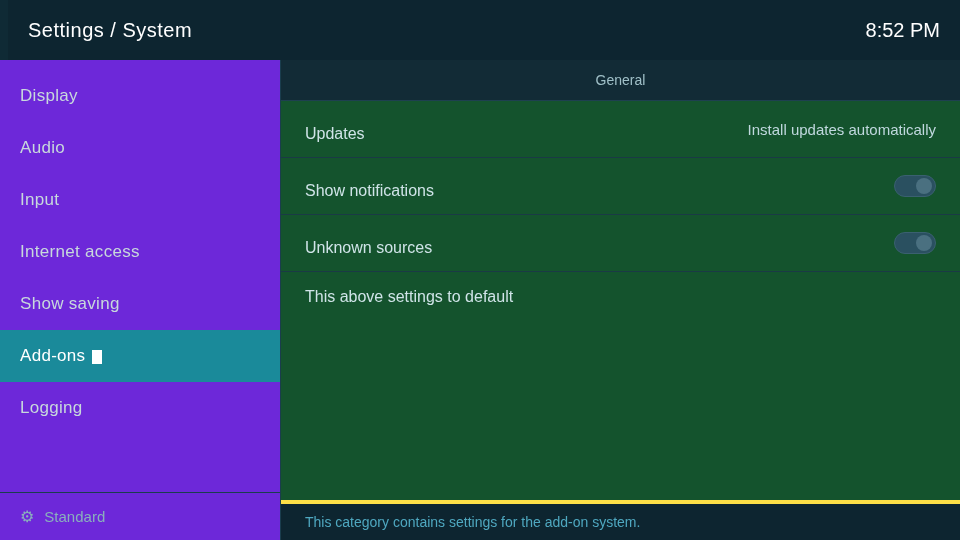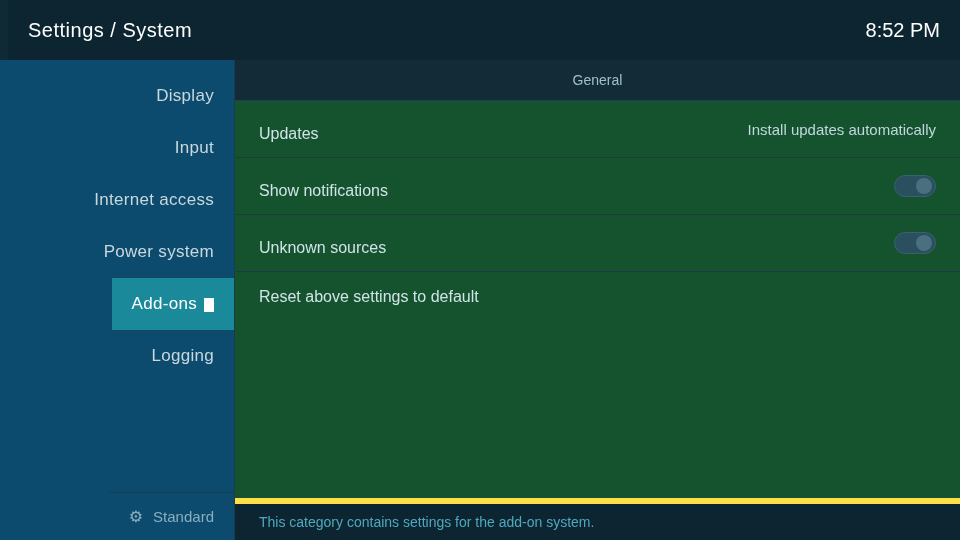--- a/index.html
+++ b/index.html
@@ -41,28 +41,27 @@
 
     
     .main-content {
       display: flex;
       flex: 1;
       overflow: hidden;
     }
 
     
     .sidebar {
-      width: 235px;
-      background: #0c4a6e;
+      width: 281px;
+      background: #6d28d9;
       display: flex;
       flex-direction: column;
       padding-top: 10px;
       border-right: 1px solid #1a3d4d;
       flex-shrink: 0;
-      align-items: flex-end;
     }
 
     .sidebar-item {
       padding: 16px 20px;
       font-size: 17px;
       font-weight: 300;
       color: #c8d8dc;
       cursor: pointer;
       letter-spacing: 0.3px;
     }
@@ -172,21 +171,21 @@
     .reset-label {
       font-size: 16px;
       font-weight: 300;
       color: #d0e4e8;
     }
 
     
     .status-bar {
       padding: 10px 24px;
       background: #0d2530;
-      border-top: 6px solid #fde047;
+      border-top: 4px solid #fde047;
       font-size: 14px;
       color: #4fa8c0;
     }
 
     
     .cursor-dot {
       display: inline-block;
       width: 10px;
       height: 14px;
       background: #ffffff;
@@ -202,27 +201,30 @@
   <span class="header-time">8:52 PM</span>
 </div>
 
 <div class="main-content">
 
   <div class="sidebar">
     <div class="sidebar-item">
       <span>Display</span>
     </div>
     <div class="sidebar-item">
+      <span>Audio</span>
+    </div>
+    <div class="sidebar-item">
       <span>Input</span>
     </div>
     <div class="sidebar-item">
       <span>Internet access</span>
     </div>
     <div class="sidebar-item">
-      <span>Power system</span>
+      <span>Show saving</span>
     </div>
     <div class="sidebar-item active">
       <span>Add-ons</span>
       <span class="cursor-dot"></span>
     </div>
     <div class="sidebar-item">
       <span>Logging</span>
     </div>
 
     <div class="sidebar-footer">
@@ -244,21 +246,21 @@
         <span class="settings-row-label">Show notifications</span>
         <div class="toggle off"></div>
       </div>
 
       <div class="settings-row">
         <span class="settings-row-label">Unknown sources</span>
         <div class="toggle off"></div>
       </div>
 
       <div class="reset-row">
-        <span class="reset-label">Reset above settings to default</span>
+        <span class="reset-label">This above settings to default</span>
       </div>
     </div>
 
     <div class="status-bar">
       <span>This category contains settings for the add-on system.</span>
     </div>
   </div>
 </div>
 
 </body></html>

